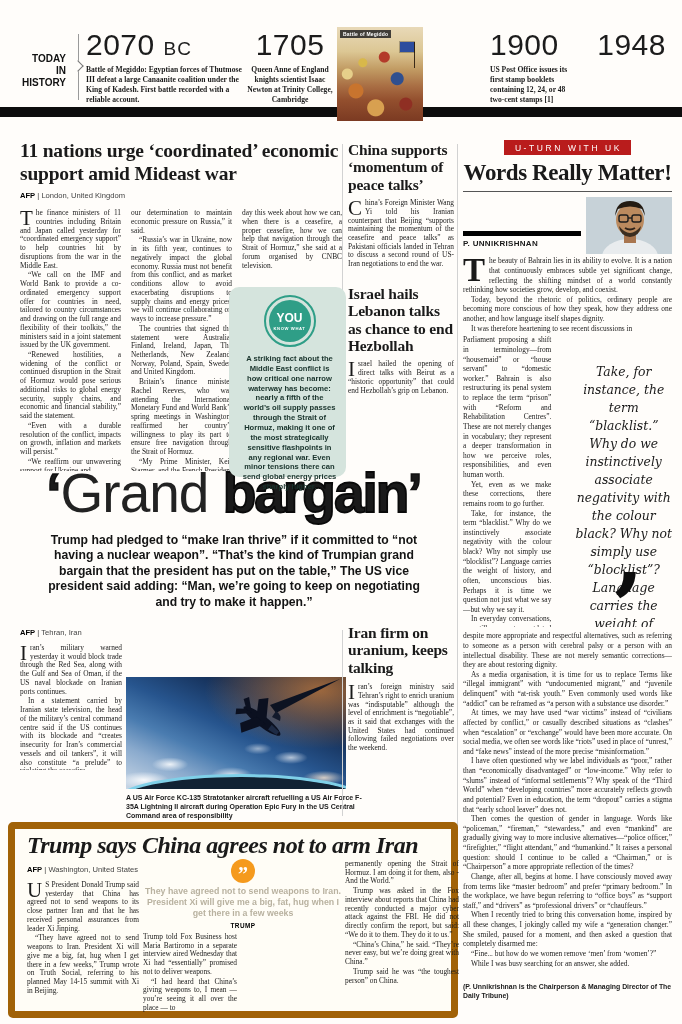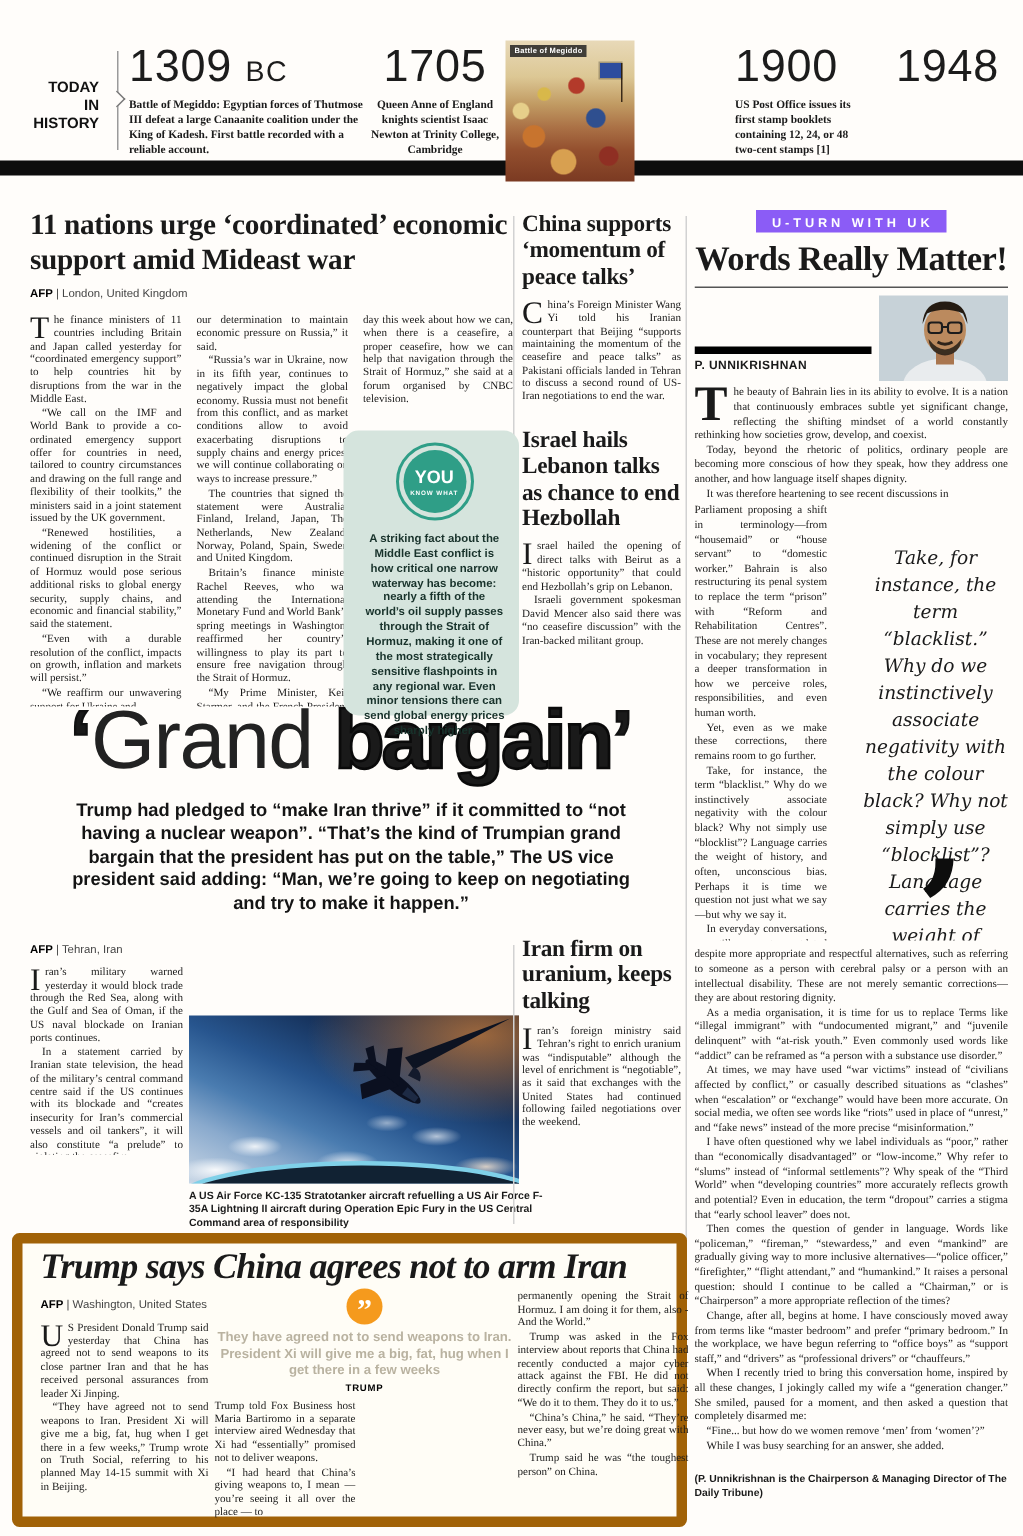--- a/index.html
+++ b/index.html
@@ -46,21 +46,21 @@
   .kw-kw{font-family:"Liberation Sans",sans-serif;font-weight:bold;font-size:4.2px;letter-spacing:.6px;margin-top:2px}
   .kw-text{margin-top:7px;font-family:"Liberation Sans",sans-serif;font-weight:bold;font-size:7.6px;line-height:1.3;color:#18322b}
   
   .midcol{left:348px;top:141px;width:106px}
   .midcol .hl{font-size:15.5px;line-height:1.12}
   .midcol .bt{margin-top:6px}
   .gap{height:15px}
   .vr{width:1px;background:#d2d2d2}
   
   .opinion{left:463px;top:140px;width:209px;height:878px;overflow:hidden}
-  .op-badge{display:block;width:fit-content;margin:0 auto;background:#8b5cf6;color:#fff;font-family:"Liberation Sans",sans-serif;font-weight:bold;font-size:8.5px;letter-spacing:2.6px;padding:3px 9px 2px 11px}
+  .op-badge{display:block;width:fit-content;margin:0 auto;background:#b91c1c;color:#fff;font-family:"Liberation Sans",sans-serif;font-weight:normal;font-size:8.5px;letter-spacing:2.6px;padding:3px 9px 2px 11px}
   .op-h{margin-top:5px;text-align:center;font-weight:bold;font-size:23px;letter-spacing:-.4px;line-height:1.1}
   .op-rule{border-top:1px solid #555;margin-top:6px}
   .op-author{position:relative;height:62px;margin-top:2px}
   .op-photo{position:absolute;right:0;top:3px;width:86px;height:57px;background:#c7d2d8;overflow:hidden}
   .op-thick{position:absolute;left:0;top:37px;width:118px;height:5px;background:#000}
   .op-name{position:absolute;left:0;top:45px;font-family:"Liberation Sans",sans-serif;font-weight:bold;font-size:8px;letter-spacing:.3px}
   .op-body{font-size:7.4px;line-height:1.3;text-align:justify}
   .op-body p+p{text-indent:8px}
   .dc-big::first-letter{float:left;font-size:33px;line-height:25px;padding:2px 4px 0 0;font-weight:bold}
   .op-two{display:flex;gap:24px;margin-top:2px;height:292px;overflow:hidden}
@@ -108,21 +108,21 @@
 
 <div class="abs hist-label">
   <div>TODAY</div>
   <div>IN</div>
   <div>HISTORY</div>
 </div>
 <div class="abs hist-line"></div>
 <div class="abs hist-chev"></div>
 
 <div class="abs hist-entry e1">
-  <div class="yr"><span>1309</span> <span class="suf">BC</span></div>
+  <div class="yr"><span>2070</span> <span class="suf">BC</span></div>
   <div class="tx">Battle of Megiddo: Egyptian forces of Thutmose III defeat a large Canaanite coalition under the King of Kadesh. First battle recorded with a reliable account.</div>
 </div>
 <div class="abs hist-entry e2">
   <div class="yr">1705</div>
   <div class="tx">Queen Anne of England knights scientist Isaac Newton at Trinity College, Cambridge</div>
 </div>
 <figure class="abs megiddo">
   <div class="m-fig"></div>
   <div class="m-pole"></div>
   <div class="m-flag"></div>
@@ -177,21 +177,20 @@
     <h2 class="hl">China supports ‘momentum of peace talks’</h2>
     <div class="bt">
         <p class="dc">China’s Foreign Minister Wang Yi told his Iranian counterpart that Beijing “supports maintaining the momentum of the ceasefire and peace talks” as Pakistani officials landed in Tehran to discuss a second round of US-Iran negotiations to end the war.</p>
       </div>
   </article>
   <div class="gap"></div>
   <article>
     <h2 class="hl">Israel hails Lebanon talks as chance to end Hezbollah</h2>
     <div class="bt">
       <p class="dc">Israel hailed the opening of direct talks with Beirut as a “historic opportunity” that could end Hezbollah’s grip on Lebanon.</p>
-      <p>Israeli government spokesman David Mencer also said there was “no ceasefire discussion” with the Iran-backed militant group.</p>
     </div>
   </article>
 </div>
 
 <div class="abs vr" style="left:457px;top:144px;height:868px"></div>
 <section class="abs opinion">
   <span class="op-badge">U-TURN WITH UK</span>
   <h1 class="op-h">Words Really Matter!</h1>
   <div class="op-rule"></div>
   <div class="op-author">

